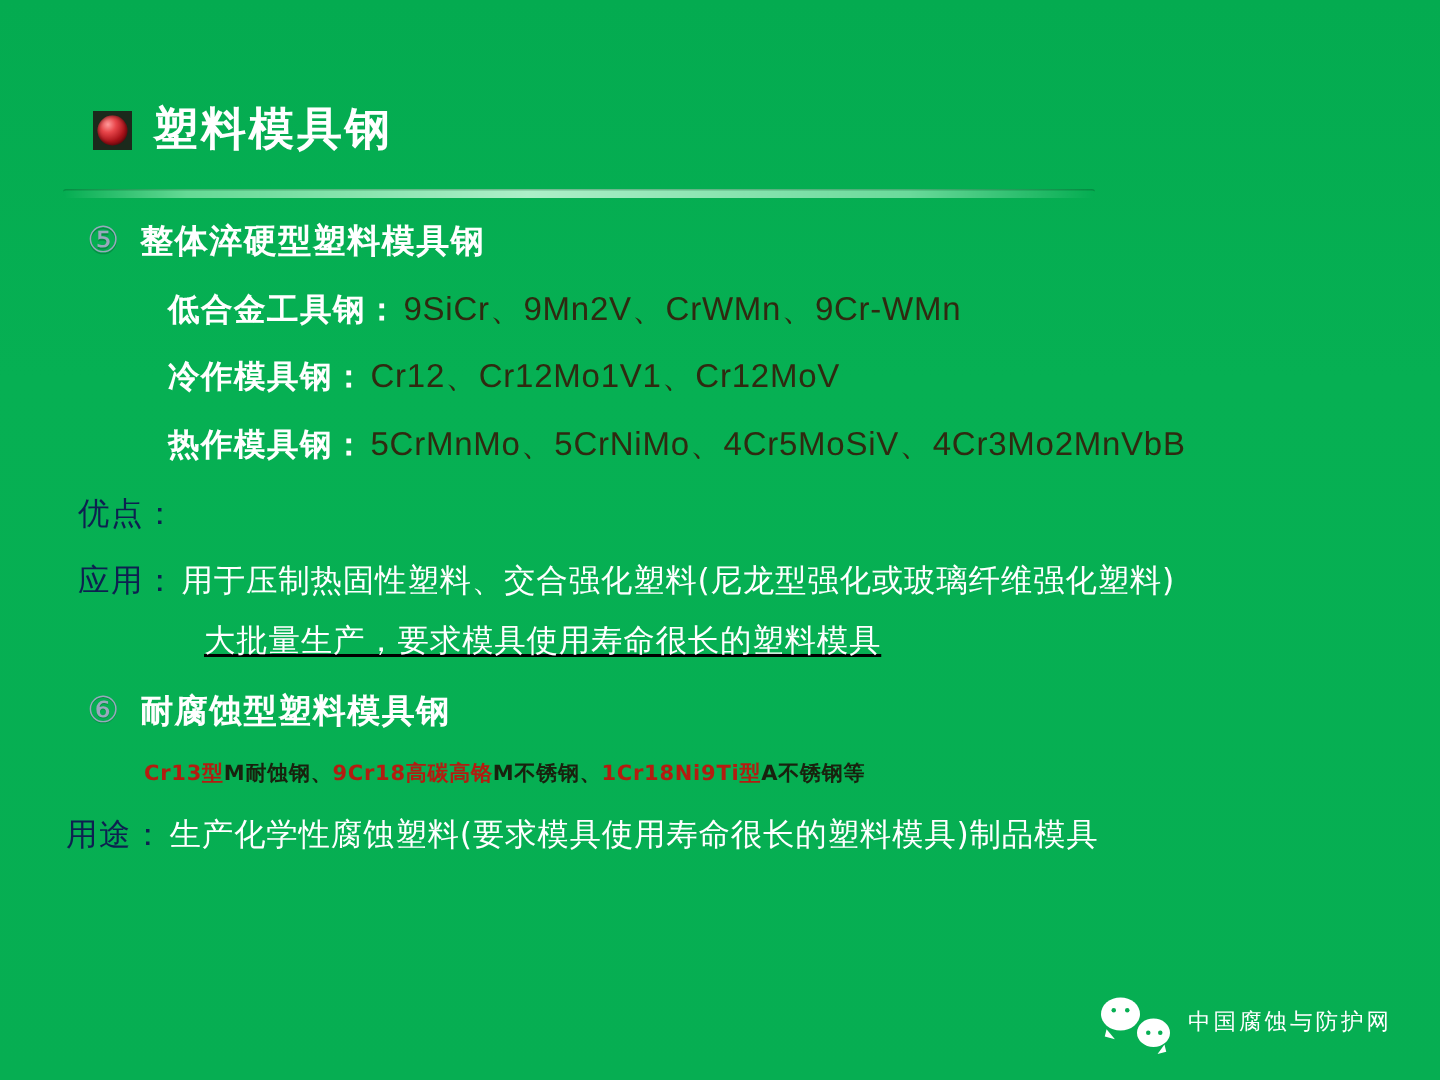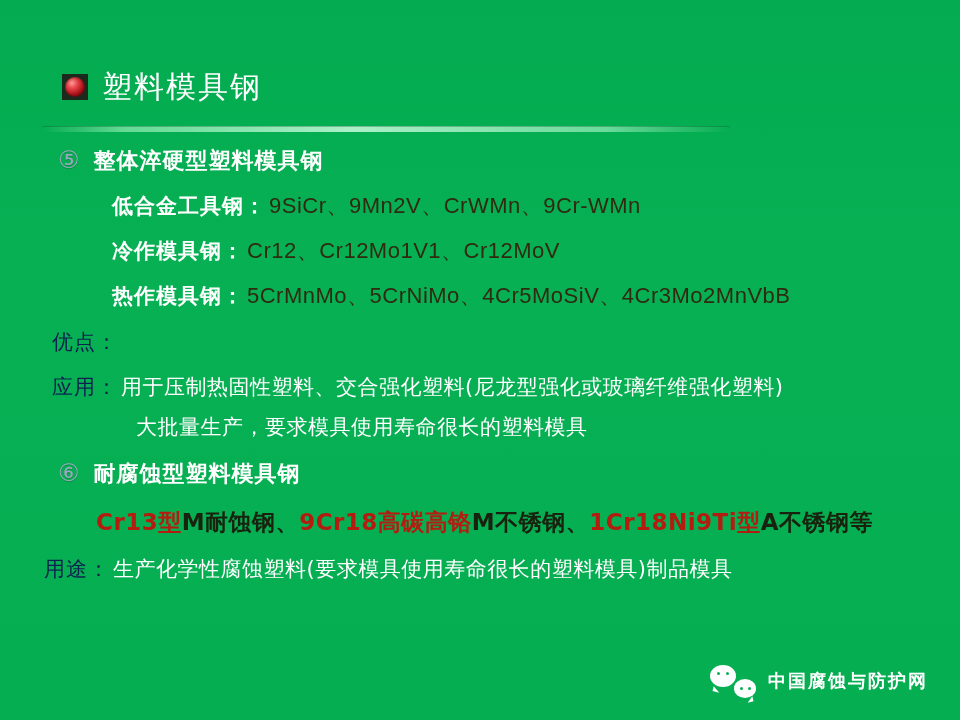--- a/index.html
+++ b/index.html
@@ -45,21 +45,21 @@
     left: 3px; top: 3px;
     width: 20px; height: 20px;
     border-radius: 50%;
     background:
       radial-gradient(circle at 35% 30%, #ff9a9a 0%, #e8454a 28%, #a81118 62%, #5d060c 100%);
     box-shadow: inset 0 0 3px rgba(0,0,0,.6);
   }
   .slide-title {
     font-family: "DejaVu Sans", sans-serif;
     font-size: 30px;
-    font-weight: normal;
+    font-weight: bold;
     color: #ffffff;
     letter-spacing: 2px;
     line-height: 1;
     white-space: nowrap;
   }
 
   .title-rule {
     position: absolute;
     left: 42px;
     top: 126px;
@@ -149,30 +149,31 @@
   }
   .lab-text {
     font-size: 21px;
     color: #ffffff;
     letter-spacing: 0.5px;
     margin-left: 4px;
   }
   .cont-row {
     margin-left: 132px;
     margin-top: 12px;
+    text-decoration: underline;
   }
 
   
   .red-row {
     margin-left: 96px;
     margin-top: 18px;
     font-family: "DejaVu Sans", sans-serif;
   }
   .red-row span {
-    font-size: 23px;
+    font-size: 14px;
     font-weight: bold;
     letter-spacing: 0.5px;
   }
   .rd { color: #b41c10; }
   .wt { color: #18220e; }
 
   
   .watermark {
     position: absolute;
     right: 32px;
@@ -225,24 +226,24 @@
     width: 3px; height: 3px;
     border-radius: 50%;
     background: #07af53;
   }
   .wechat-mark .d1 { left: 7px;  top: 8px; }
   .wechat-mark .d2 { left: 16px; top: 8px; }
   .wechat-mark .d3 { right: 13px; bottom: 8px; }
   .wechat-mark .d4 { right: 5px;  bottom: 8px; }
 
   .wm-text {
-    font-size: 18px;
+    font-size: 15px;
     color: #ffffff;
     letter-spacing: 2px;
-    font-weight: bold;
+    font-weight: normal;
     text-align: center;
   }
 </style>
 </head>
 <body>
 
 <div class="slide">
 
   <div class="title-row">
     <span class="bullet-sphere"></span>

